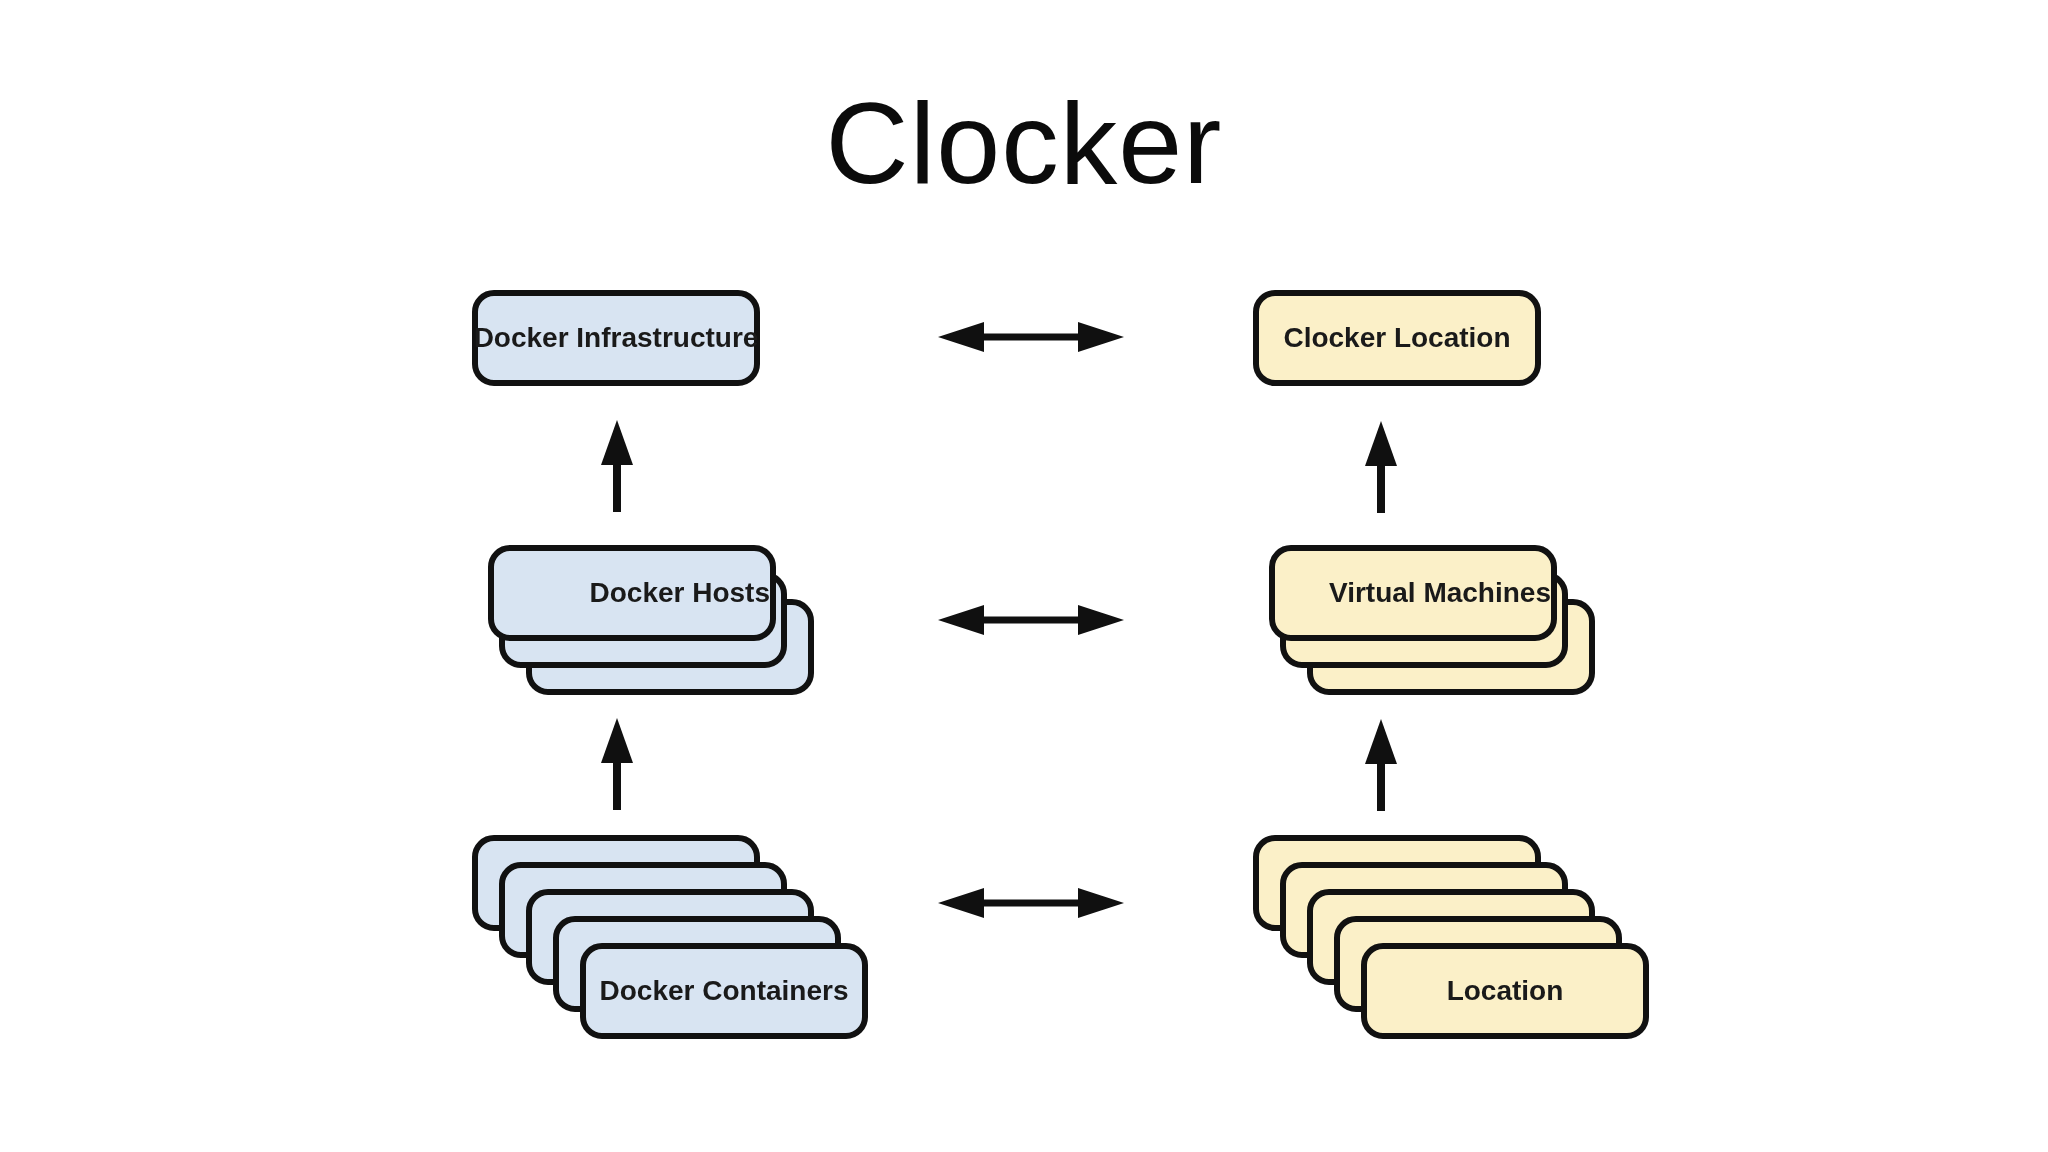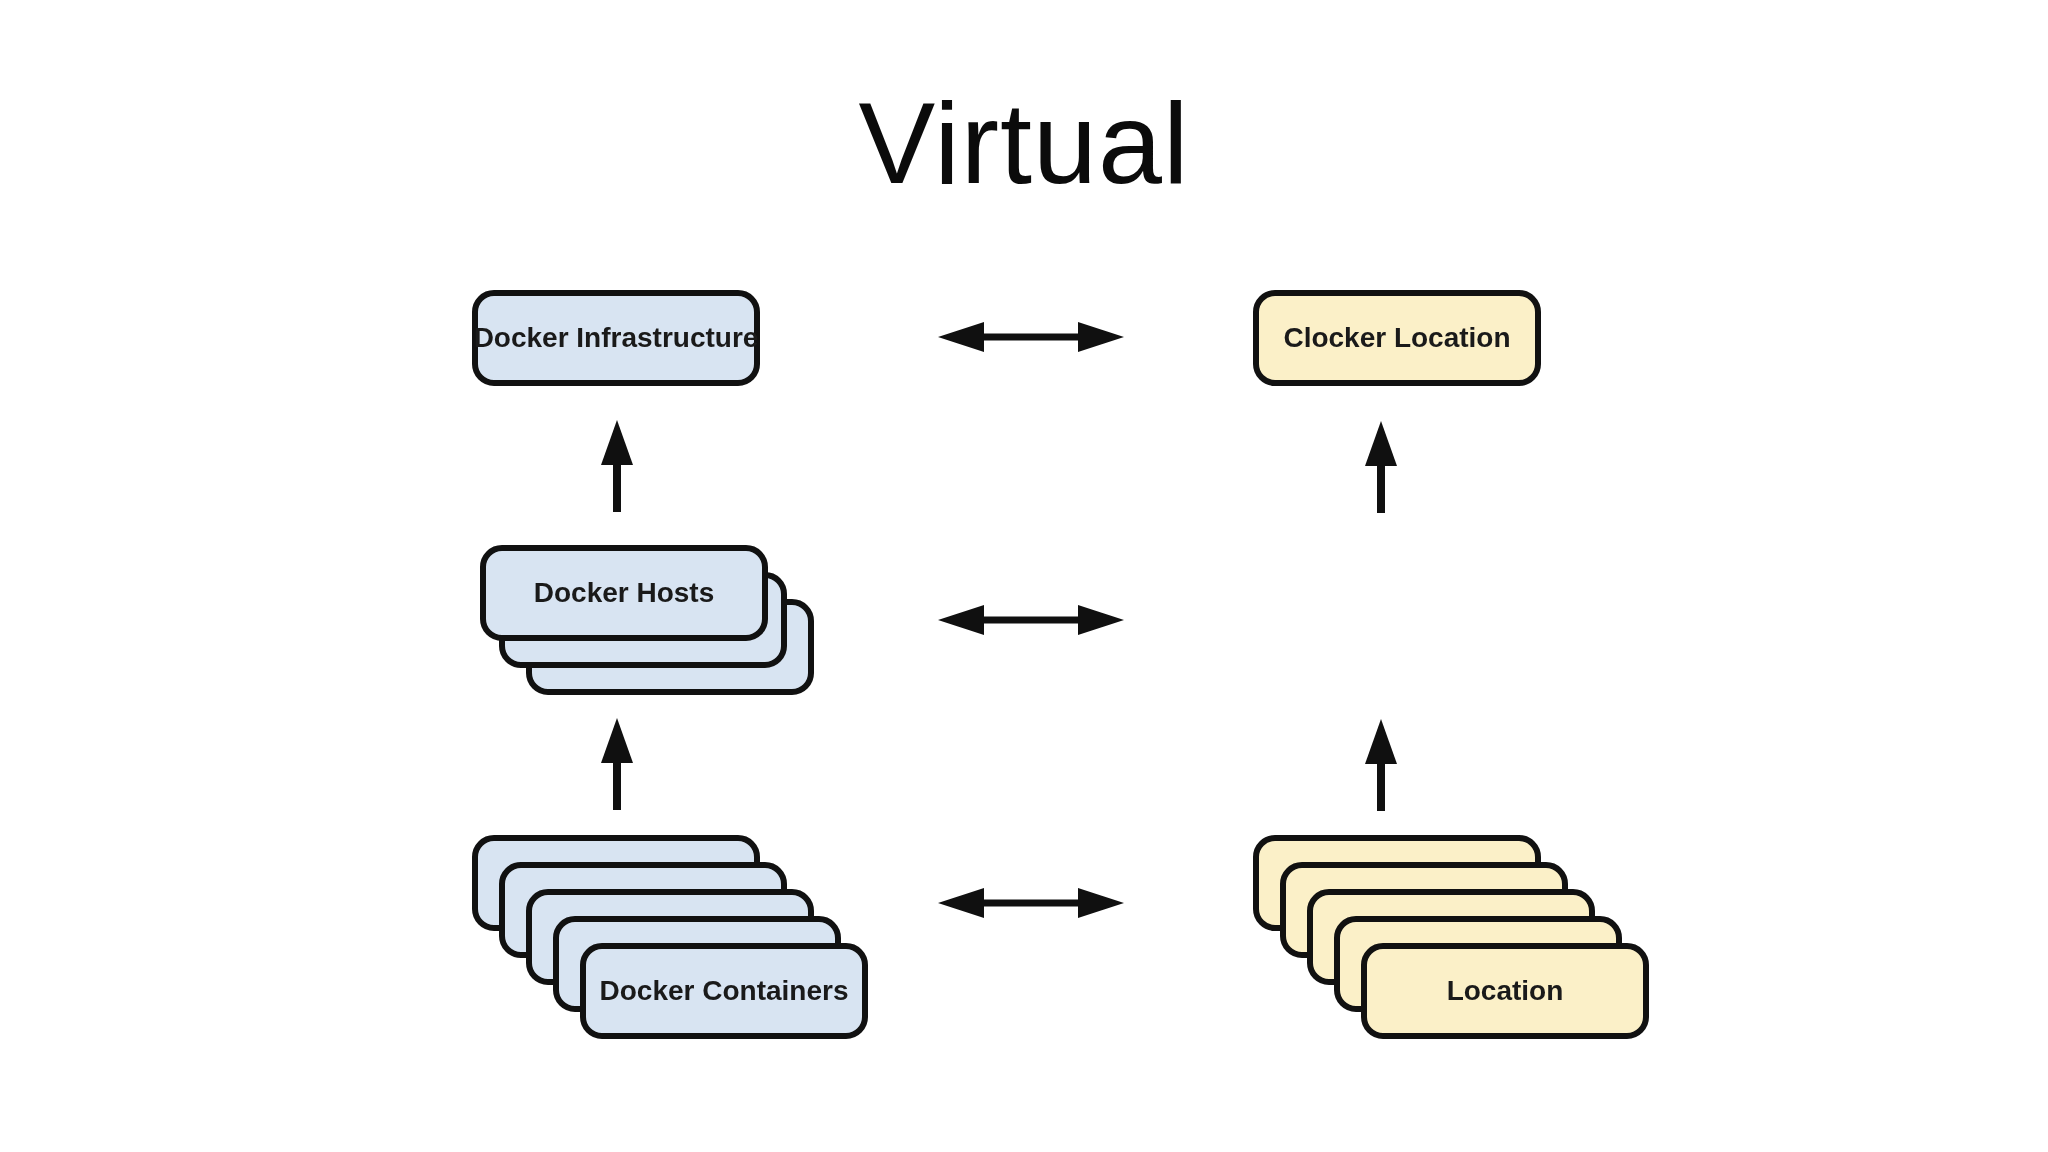--- a/index.html
+++ b/index.html
@@ -36,36 +36,36 @@
   .box .label{
     font-weight:bold;
     font-size:28px;
     color:#1a1a1a;
     white-space:nowrap;
   }
   .stack{position:absolute;}
   
   .stack .l2{left:54px;top:54px;}
   .stack .l1{left:27px;top:27px;}
-  .stack .l0{left:8px;top:0;}
+  .stack .l0{left:16px;top:0;justify-content:flex-end;}
   
   .stack .b0{left:0;top:0;}
   .stack .b1{left:27px;top:27px;}
   .stack .b2{left:54px;top:54px;}
   .stack .b3{left:81px;top:81px;}
   .stack .b4{left:108px;top:108px;}
   svg.arrow{position:absolute;}
   svg.arrow *{fill:#101010;stroke:none;}
 </style>
 </head>
 <body style="background: rgb(255, 255, 255);">
 
 <div class="canvas">
 
-  <h1 class="title">Virtual</h1>
+  <h1 class="title">Clocker</h1>
 
   <div class="box" style="left:472px;top:290px;">
     <span class="label">Docker Infrastructure</span>
   </div>
 
   <div class="stack" style="left:472px;top:545px;width:342px;height:150px;">
     <div class="box l2"></div>
     <div class="box l1"></div>
     <div class="box l0">
       <span class="label">Docker Hosts</span>
@@ -79,20 +79,27 @@
     <div class="box b3"></div>
     <div class="box b4">
       <span class="label">Docker Containers</span>
     </div>
   </div>
 
   <div class="box yellow" style="left:1253px;top:290px;">
     <span class="label">Clocker Location</span>
   </div>
 
+  <div class="stack" style="left:1253px;top:545px;width:342px;height:150px;">
+    <div class="box yellow l2"></div>
+    <div class="box yellow l1"></div>
+    <div class="box yellow l0">
+      <span class="label">Virtual Machines</span>
+    </div>
+  </div>
 
   <div class="stack" style="left:1253px;top:835px;width:396px;height:204px;">
     <div class="box yellow b0"></div>
     <div class="box yellow b1"></div>
     <div class="box yellow b2"></div>
     <div class="box yellow b3"></div>
     <div class="box yellow b4">
       <span class="label">Location</span>
     </div>
   </div>

